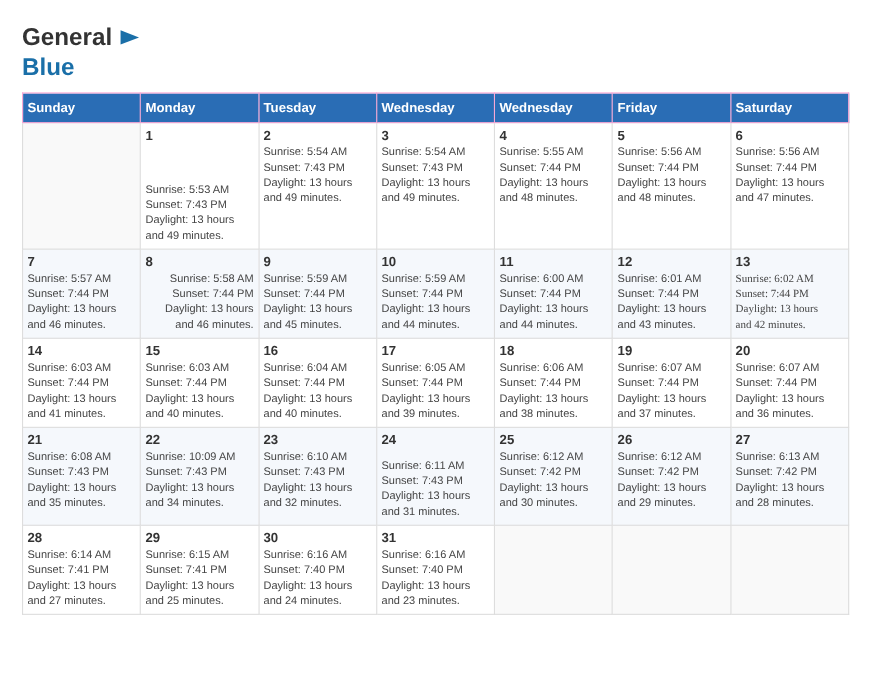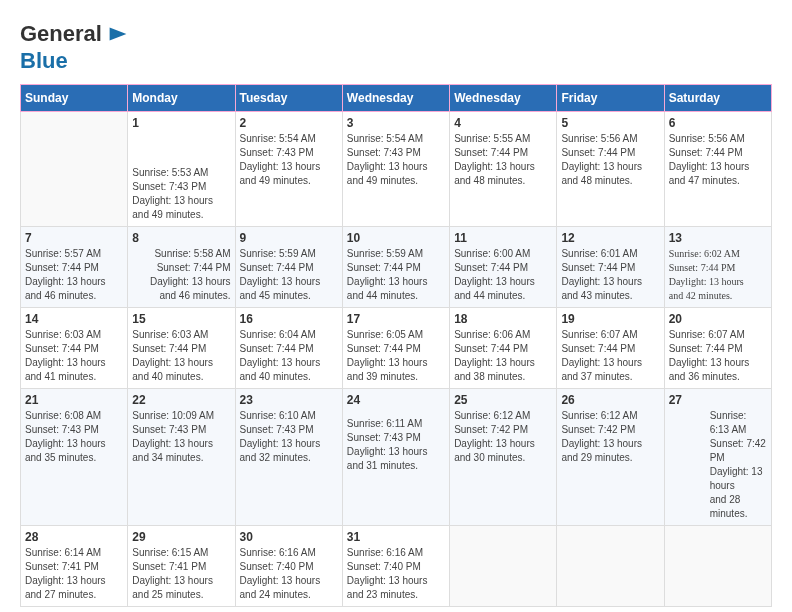--- a/index.html
+++ b/index.html
@@ -305,21 +305,21 @@
         </td>
         <td>
           <div class="day-num">26</div>
           <div class="day-info" style="white-space: pre-line;">Sunrise: 6:12 AM
 Sunset: 7:42 PM
 Daylight: 13 hours
 and 29 minutes.</div>
         </td>
         <td>
           <div class="day-num">27</div>
-          <div class="day-info" style="white-space: pre-line; margin-left: 41px;">Sunrise: 6:13 AM
+          <div class="day-info" style="white-space: pre-line;">Sunrise: 6:13 AM
 Sunset: 7:42 PM
 Daylight: 13 hours
 and 28 minutes.</div>
         </td>
       </tr>
       <tr>
         <td>
           <div class="day-num">28</div>
           <div class="day-info" style="white-space: pre-line;">Sunrise: 6:14 AM
 Sunset: 7:41 PM

